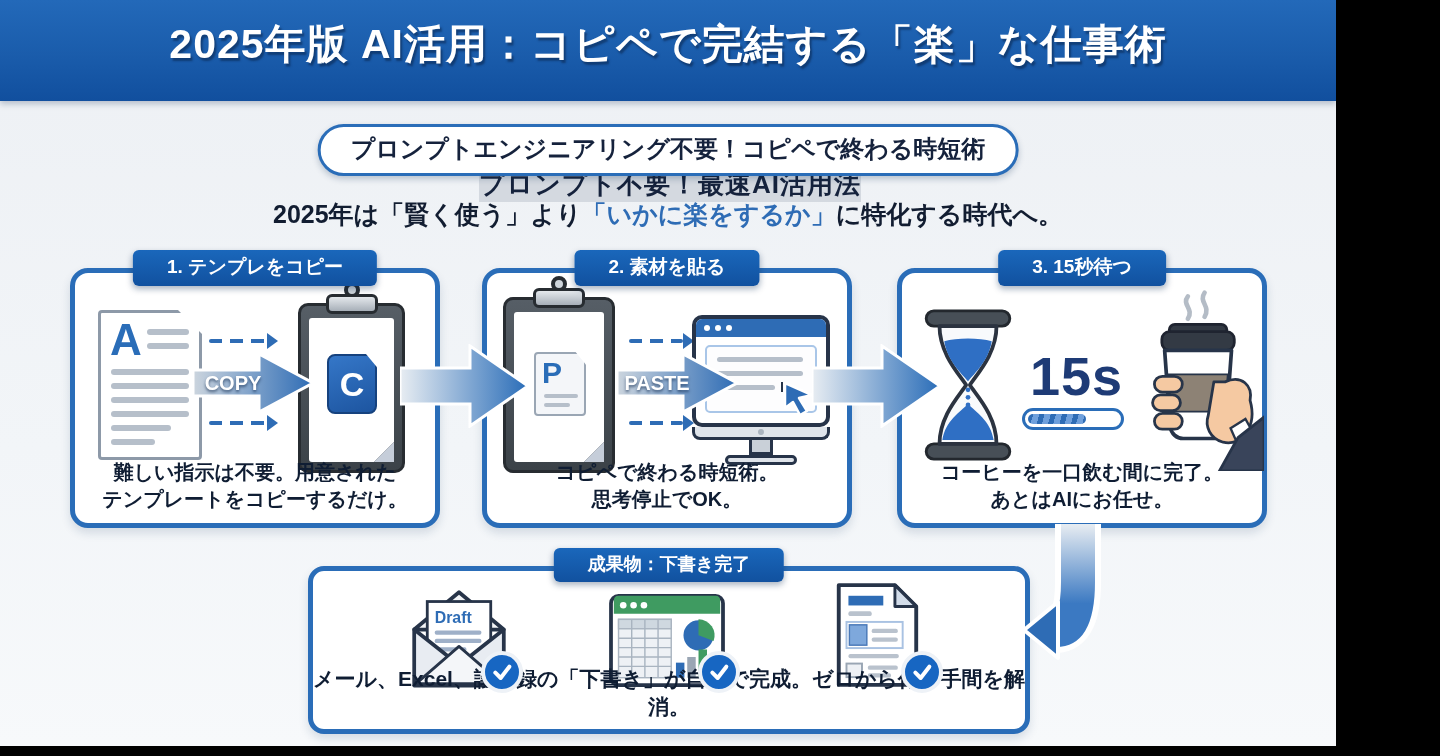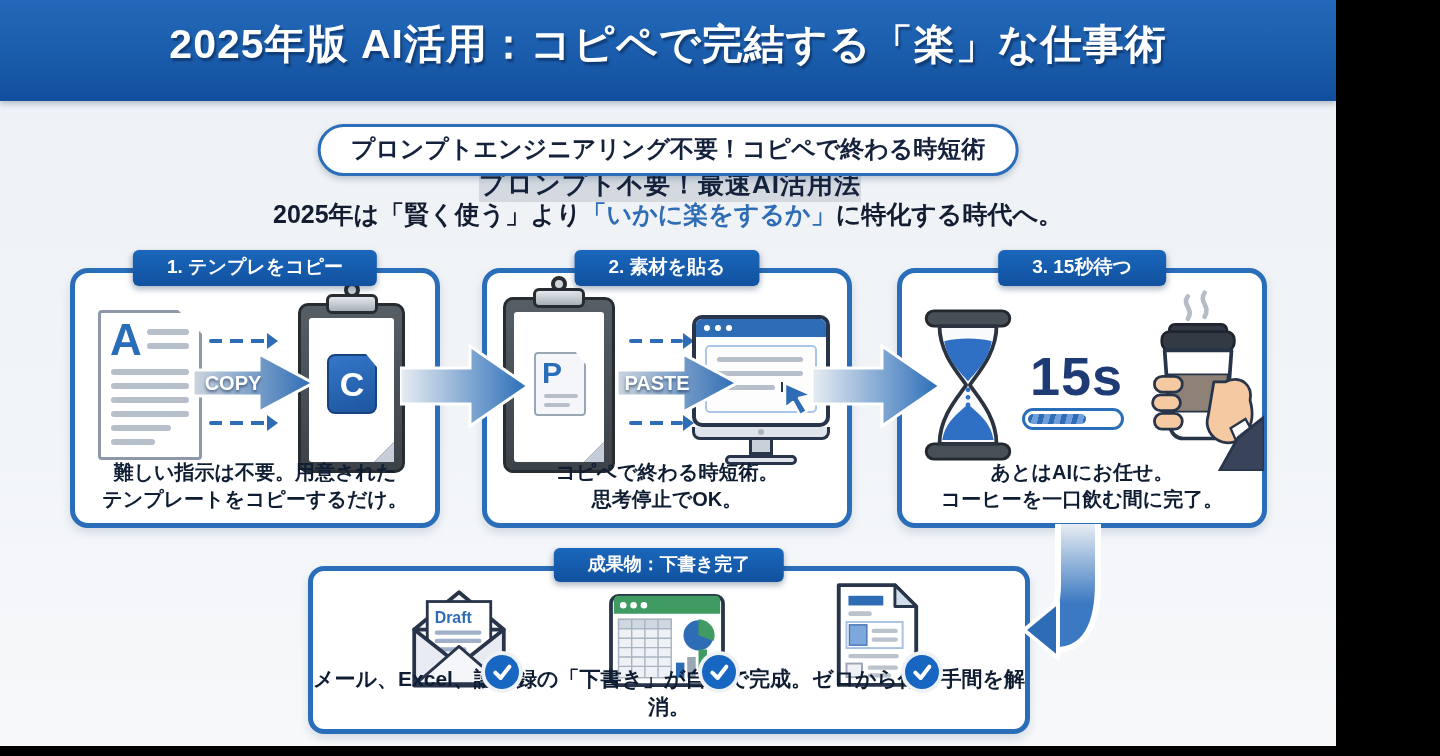--- a/index.html
+++ b/index.html
@@ -291,22 +291,22 @@
         <path d="M37,92 L101,92 L98,132 L40,132 Z" fill="#8d8275" stroke="#273449" stroke-width="2"></path>
         <rect x="22" y="94" width="30" height="17" rx="8.5" fill="#f5c9a2" stroke="#273449" stroke-width="3"></rect>
         <rect x="20" y="114" width="30" height="17" rx="8.5" fill="#f5c9a2" stroke="#273449" stroke-width="3"></rect>
         <rect x="22" y="134" width="30" height="17" rx="8.5" fill="#f5c9a2" stroke="#273449" stroke-width="3"></rect>
         <path d="M98,100 C116,92 128,104 125,120 C133,148 116,170 96,165 C82,161 76,148 80,136 L86,100 Z" fill="#f5c9a2" stroke="#273449" stroke-width="3" stroke-linejoin="round"></path>
         <polygon points="104,150 120,140 130,158 112,168" fill="#fff" stroke="#273449" stroke-width="2.5"></polygon>
         <polygon points="112,160 140,138 140,196 92,196" fill="#39445a" stroke="#273449" stroke-width="3"></polygon>
       </svg>
 
       <div class="card-caption">
+        <div>コーヒーを一口飲む間に完了。</div>
         <div>あとはAIにお任せ。</div>
-        <div>コーヒーを一口飲む間に完了。</div>
       </div>
     </div>
 
     <svg class="curve-arrow" viewBox="0 0 130 150">
       <defs>
         <linearGradient id="curveGrad" x1="0" y1="0" x2="0" y2="1">
           <stop offset="0" stop-color="#e8edf2"></stop>
             <stop offset="0.75" stop-color="#3b79c2"></stop>
         </linearGradient>
       </defs>

